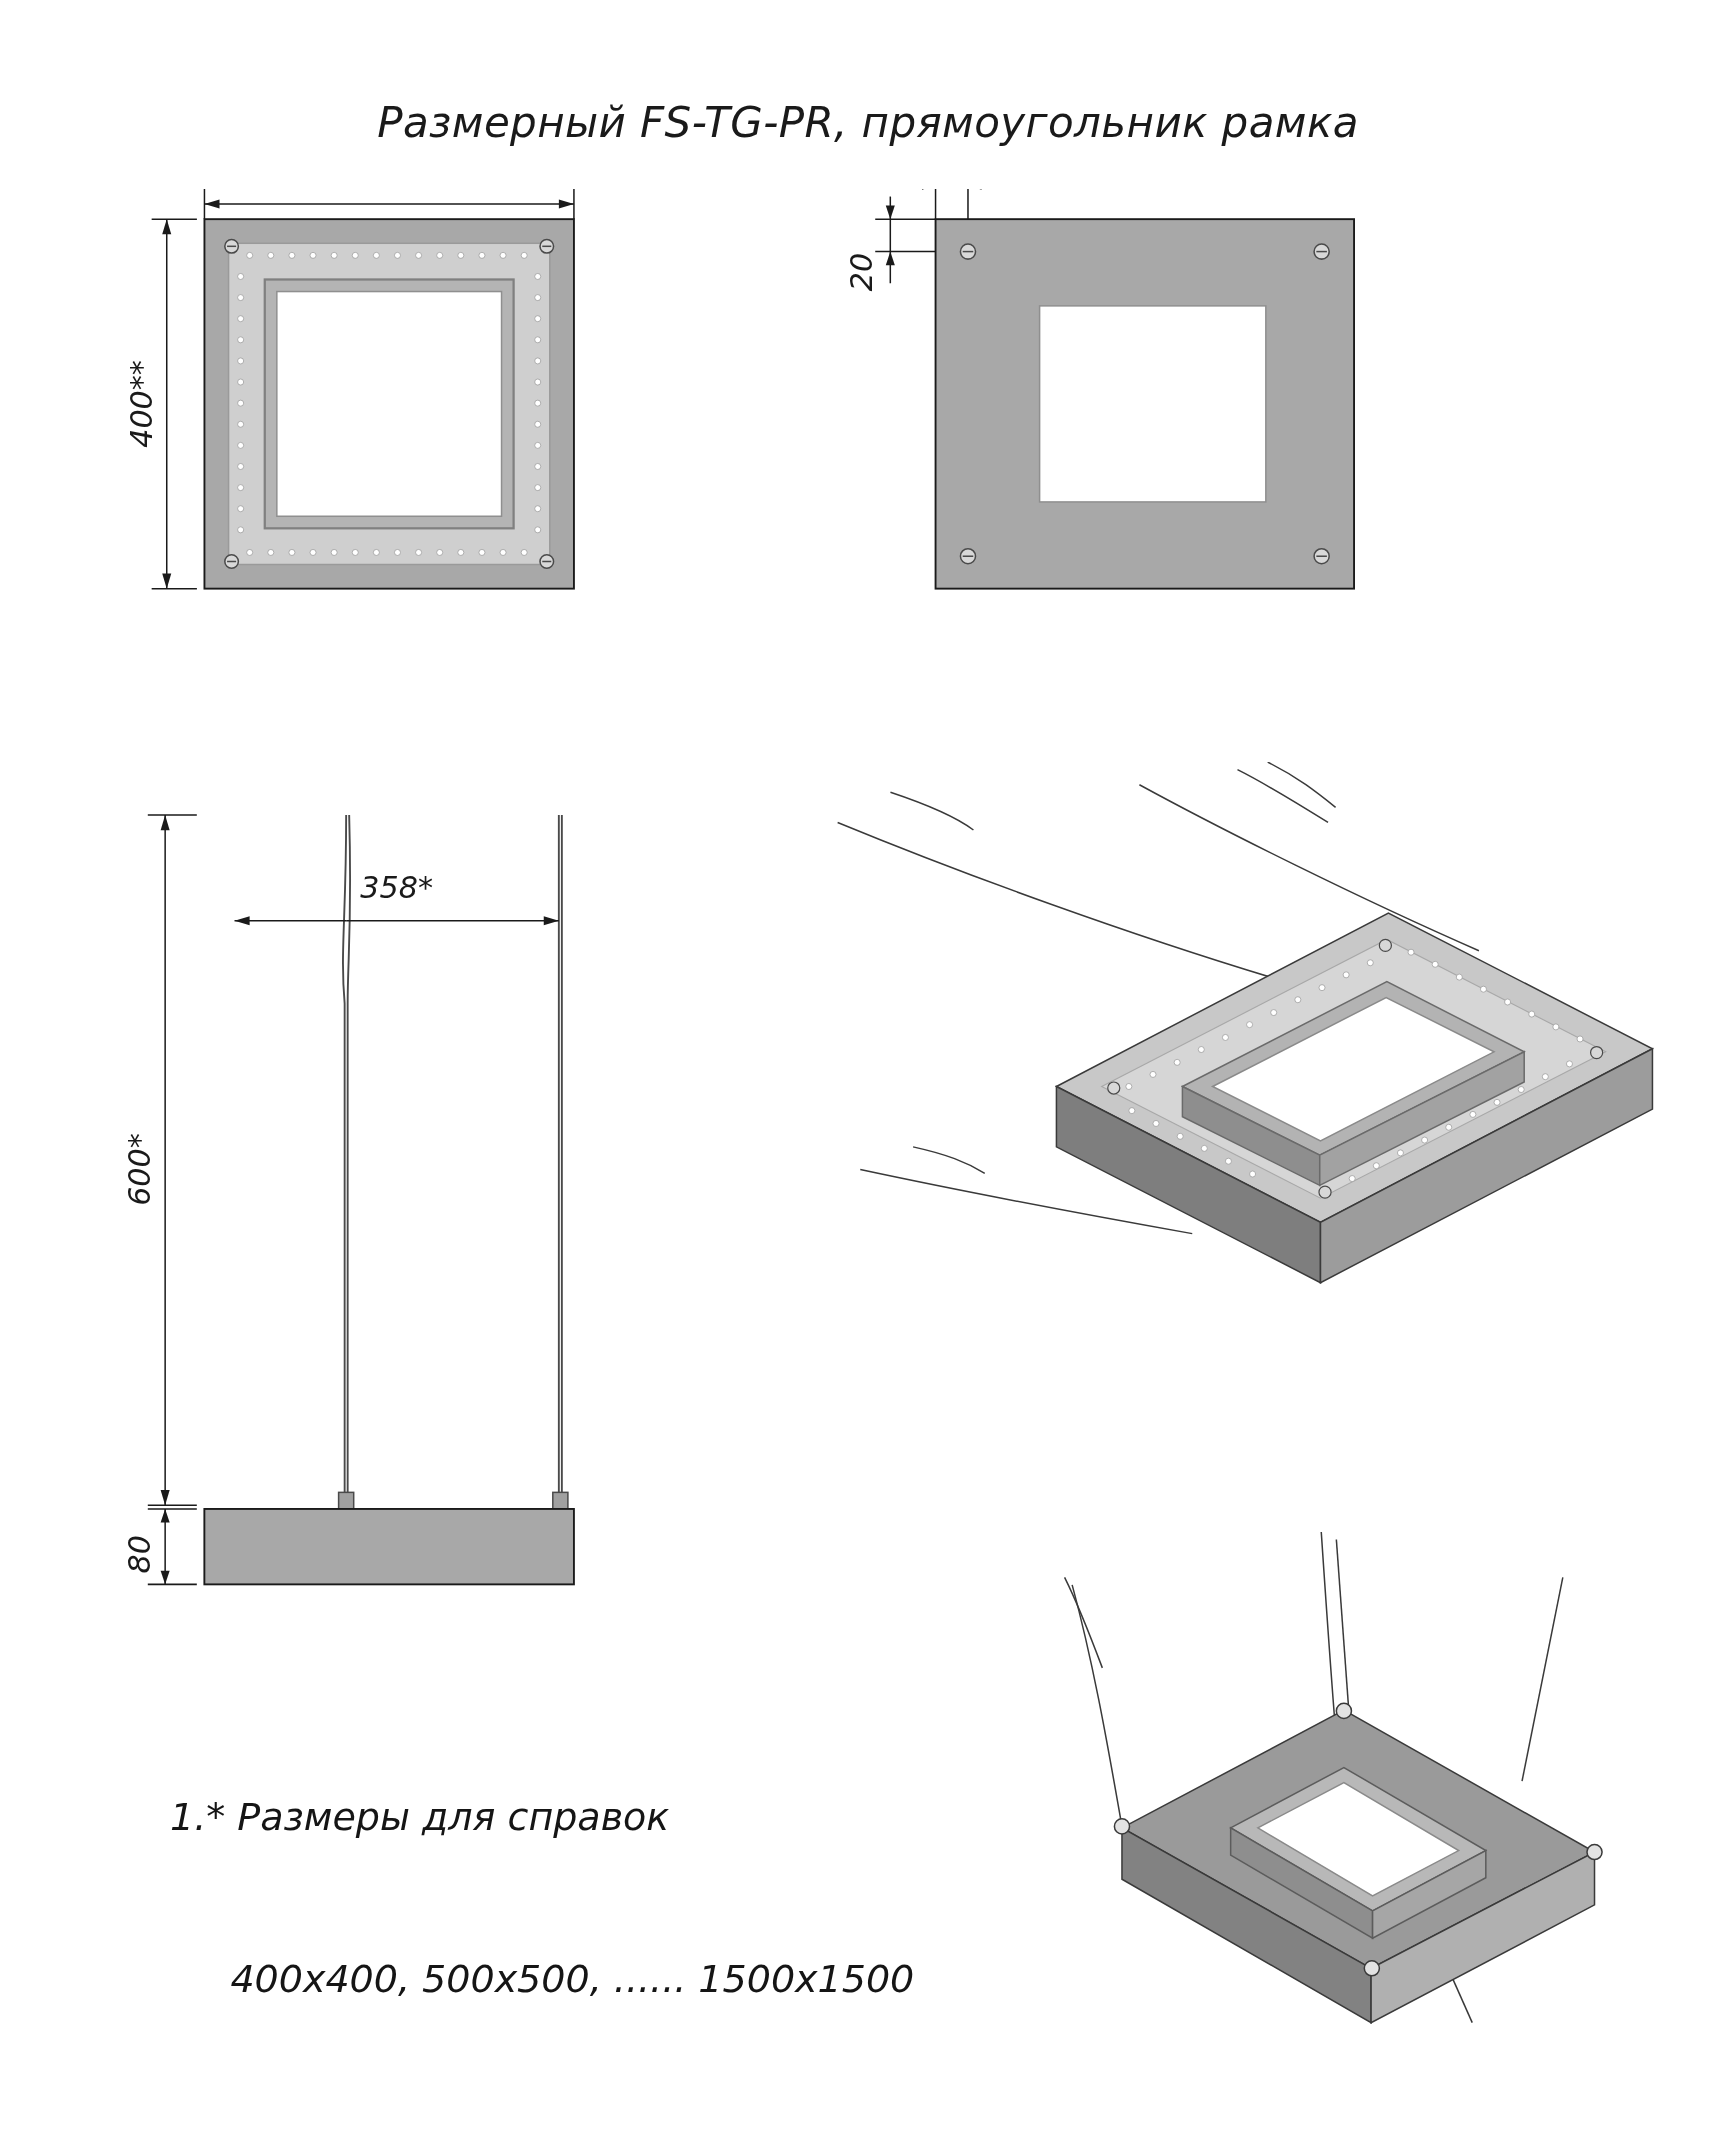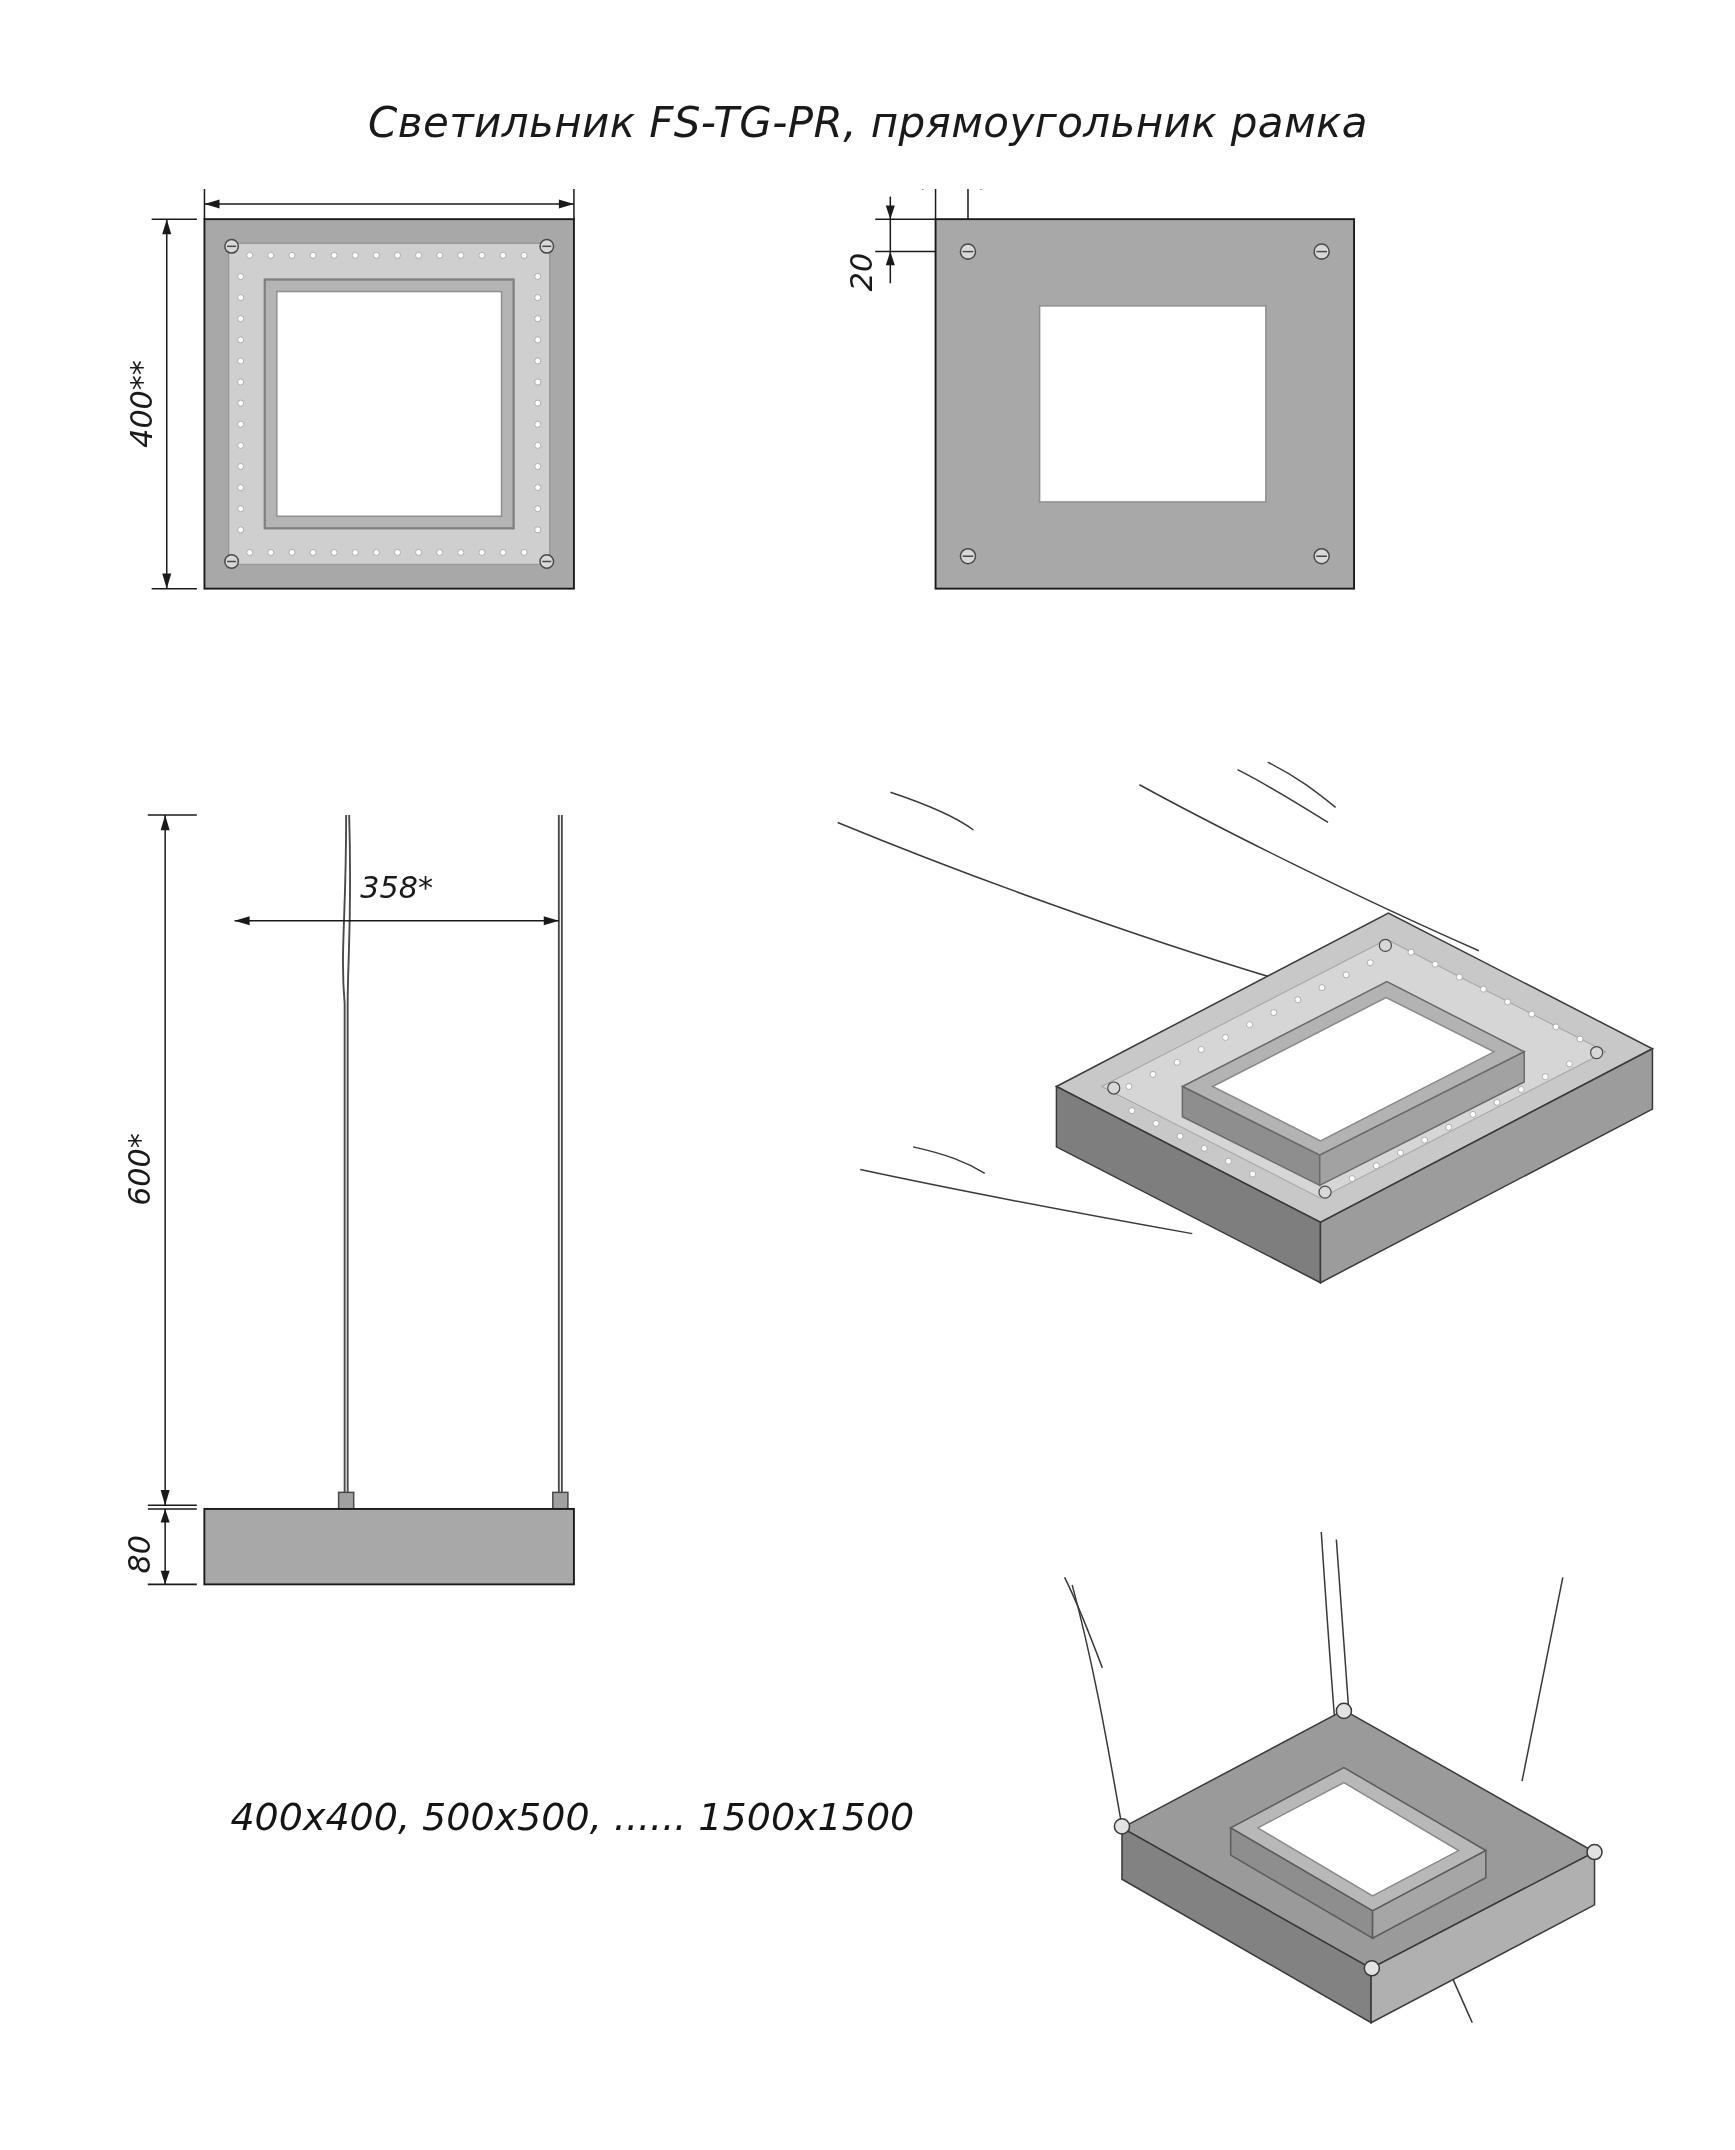--- a/index.html
+++ b/index.html
@@ -47,21 +47,21 @@
     font-style: italic;
     font-size: 40px;
     fill: #1a1a1a;
   }
 </style>
 </head>
 <body>
 
 <div class="sheet">
 
-  <div class="title">Светильник FS-TG-PR, прямоугольник рамка</div>
+  <div class="title">Размерный FS-TG-PR, прямоугольник рамка</div>
 
   <svg style="position:absolute; left:106px; top:189px;" width="589" height="558" viewBox="0 0 780 740">
 
     <g stroke="#1a1a1a" stroke-width="2" fill="none">
       <line x1="130" y1="40" x2="130" y2="-10"></line>
       <line x1="620" y1="40" x2="620" y2="-10"></line>
       <line x1="130" y1="20" x2="620" y2="20"></line>
       <polygon points="130,20 150,14 150,26" fill="#1a1a1a" stroke="none"></polygon>
       <polygon points="620,20 600,14 600,26" fill="#1a1a1a" stroke="none"></polygon>
 
@@ -354,18 +354,19 @@
       <g fill="#e2e2e2" stroke="#3a3a3a" stroke-width="2">
         <circle cx="176" cy="390" r="10"></circle>
         <circle cx="470" cy="237" r="10"></circle>
         <circle cx="802" cy="424" r="10"></circle>
         <circle cx="507" cy="578" r="10"></circle>
       </g>
     </g>
   </svg>
 
   <div class="notes">
+    <div>1.* Размеры для справок</div>
     <div>     400х400, 500х500, ...... 1500х1500</div>
     
   </div>
 
 </div>
 
 
 </body></html>

